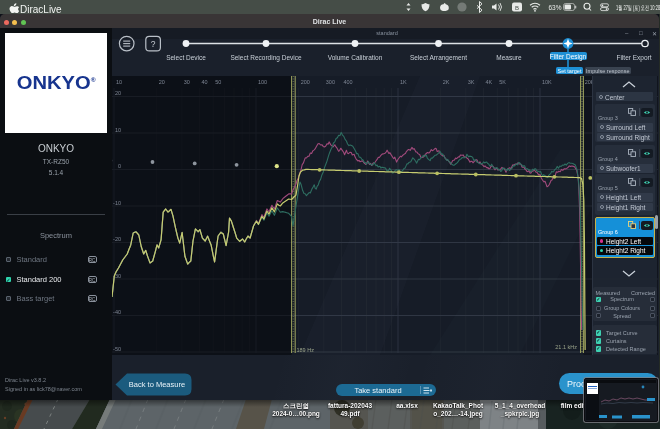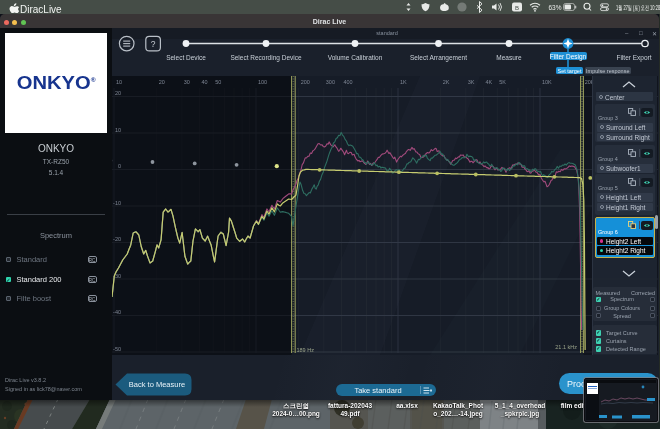--- a/index.html
+++ b/index.html
@@ -358,21 +358,21 @@
 <div class="t7" style="left:0;top:169px;width:112px;text-align:center;color:#9aa2ab;z-index:4">5.1.4</div>
 <div style="position:absolute;left:7px;top:213.5px;width:98px;height:1px;background:#3a3f46;z-index:4"></div>
 <div class="t8" style="left:0;top:231px;width:112px;text-align:center;color:#8a919c;z-index:4">Spectrum</div>
 <span style="position:absolute;left:5.5px;top:256.5px;width:5px;height:5px;background:#23282f;border:0.5px solid #5a636e;border-radius:1px;z-index:4"></span>
 <div style="position:absolute;left:16.5px;top:255px;font-size:7.5px;color:#6e7681;z-index:4">Standard</div>
 <span style="position:absolute;left:87.5px;top:255.5px;width:9px;height:7px;border:1px solid #8a919c;border-radius:2px;color:#aab1ba;font-size:4.5px;line-height:7px;text-align:center;z-index:4;font-family:'Liberation Sans',sans-serif">RC</span>
 <span style="position:absolute;left:5.5px;top:276.5px;width:5.5px;height:5.5px;background:#2fd6ae;border-radius:1px;z-index:4;color:#0c2530;font-size:5px;line-height:6px;text-align:center;font-weight:bold">✓</span>
 <div style="position:absolute;left:16.5px;top:275px;font-size:7.5px;color:#e8eaed;z-index:4">Standard 200</div>
 <span style="position:absolute;left:87.5px;top:275.5px;width:9px;height:7px;border:1px solid #8a919c;border-radius:2px;color:#aab1ba;font-size:4.5px;line-height:7px;text-align:center;z-index:4;font-family:'Liberation Sans',sans-serif">RC</span>
 <span style="position:absolute;left:5.5px;top:295.5px;width:5px;height:5px;background:#23282f;border:0.5px solid #5a636e;border-radius:1px;z-index:4"></span>
-<div style="position:absolute;left:16.5px;top:294px;font-size:7.5px;color:#6e7681;z-index:4">Filte boost</div>
+<div style="position:absolute;left:16.5px;top:294px;font-size:7.5px;color:#6e7681;z-index:4">Bass target</div>
 <span style="position:absolute;left:87.5px;top:294.5px;width:9px;height:7px;border:1px solid #8a919c;border-radius:2px;color:#aab1ba;font-size:4.5px;line-height:7px;text-align:center;z-index:4;font-family:'Liberation Sans',sans-serif">RC</span>
 <div style="position:absolute;left:5px;top:377px;font-size:5.5px;color:#7d848e;z-index:4;font-family:'Liberation Sans',sans-serif">Dirac Live v3.8.2</div>
 <div style="position:absolute;left:5px;top:386px;font-size:5.5px;color:#7d848e;z-index:4;font-family:'Liberation Sans',sans-serif">Signed in as lick78@naver.com</div>
 <div style="position:absolute;left:658.5px;top:14px;width:1.5px;height:386px;background:#242b25"></div>
 
 <div style="position:absolute;left:584px;top:378px;width:74px;height:44px;background:#161a21;border:1.5px solid #0c0c10;box-shadow:0 0 0 1px rgba(130,130,136,0.75);border-radius:2px;z-index:30"></div>
 <div style="position:absolute;left:586px;top:380px;width:70px;height:2.5px;background:#0a0c10;z-index:31"></div>
 <div style="position:absolute;left:587px;top:382.5px;width:11px;height:11px;background:#ffffff;z-index:31"></div>
 <div style="position:absolute;left:588px;top:385.5px;width:9px;height:1.5px;background:#2060c0;z-index:32"></div>
 <div style="position:absolute;left:588px;top:388px;width:9px;height:1px;background:#88a8d8;z-index:32"></div>

